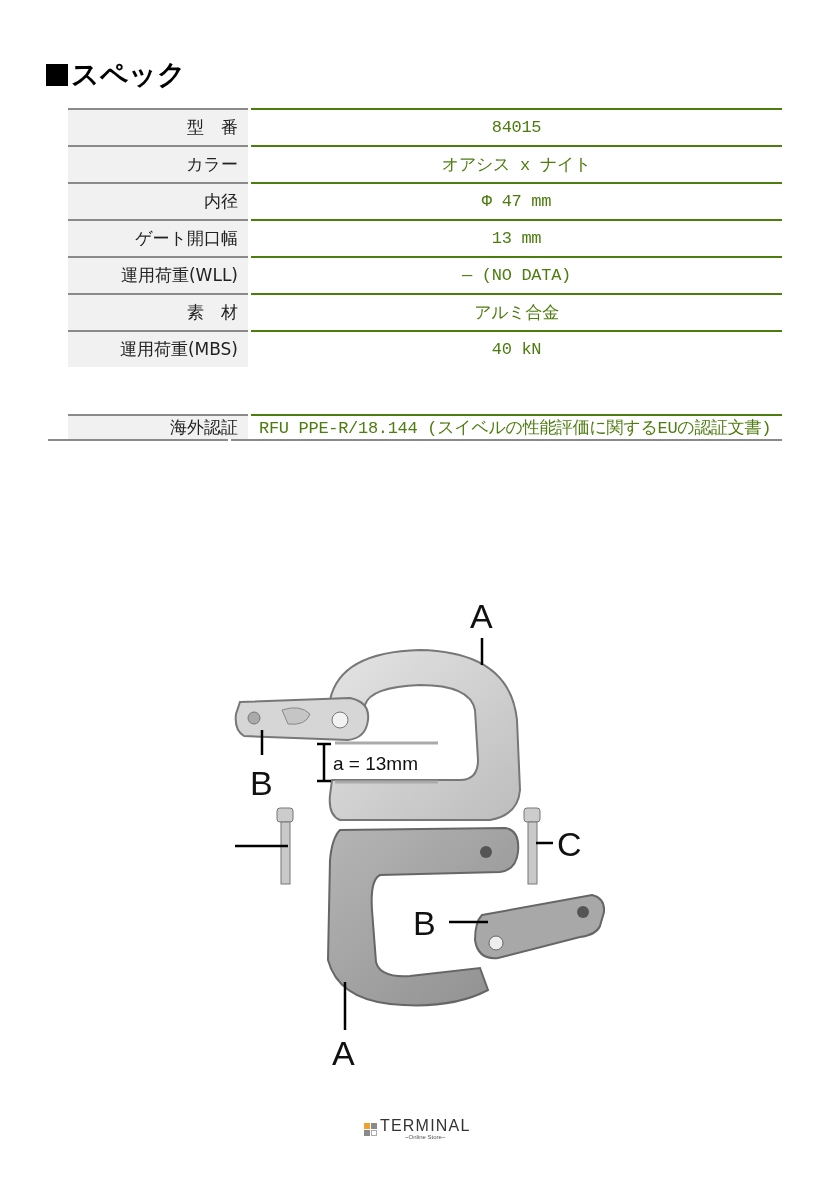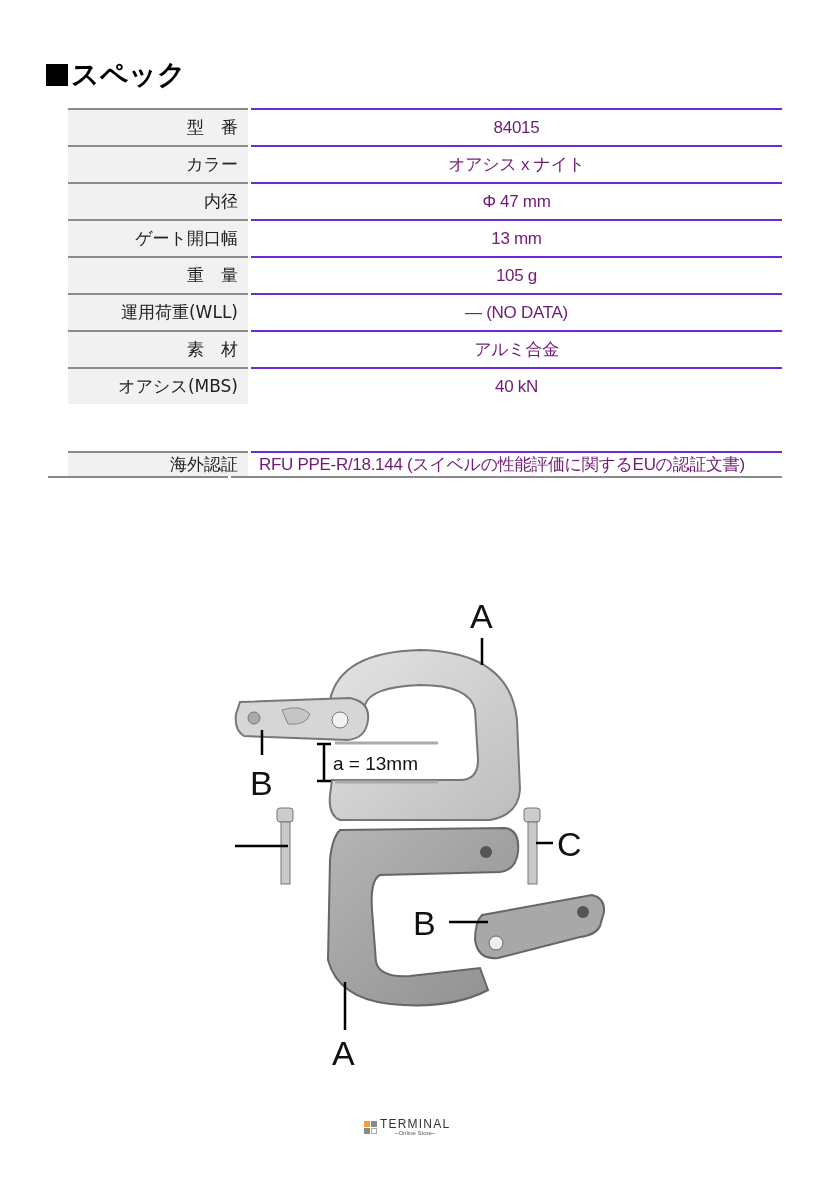--- a/index.html
+++ b/index.html
@@ -8,32 +8,32 @@
   .title { position:absolute; left:46px; top:56px; font-size:28px; font-weight:bold;
            letter-spacing:0px; color:#000; display:flex; align-items:center;justify-content:center; }
   .title .sq { display:inline-block; width:22px; height:22px; background:#000; margin-right:3px; }
   .spec { position:absolute; left:48px; top:108px; width:734px; }
   .row { display:flex; height:37px;padding-left:20px; }
   .row.tall { height:72px;align-items:flex-end; }
   .lbl { width:180px; background:#f1f1f1; border-top:2px solid #8a8a8a; box-sizing:border-box;
          display:flex; align-items:center; justify-content:flex-end; padding-right:10px;
          font-size:17px; color:#222; white-space:nowrap; }
   .gap { width:3px; background:#fff; }
-  .val { flex:1; border-top:2px solid #6d28d9; box-sizing:border-box; display:flex;
-         align-items:center; justify-content:center; font-size:17px; color:#701a75;
-         font-family:Liberation Sans, sans-serif; letter-spacing:-0.3px; white-space:nowrap; }
+  .val { flex:1; border-top:2px solid #4d7c0f; box-sizing:border-box; display:flex;
+         align-items:center; justify-content:center; font-size:17px; color:#4d7c0f;
+         font-family:Liberation Mono, monospace; letter-spacing:-0.3px; white-space:nowrap; }
   .row.tall .val { justify-content:flex-start; padding-left:8px; }
   .endline { display:flex; height:2px; }
   .endline .l { width:180px; background:#8a8a8a; }
   .endline .r { flex:1; background:#8a8a8a; }
   .diagram { position:absolute; left:220px; top:590px; width:420px; height:490px; }
   .footer { position:absolute; left:364px; top:1118px; display:flex; align-items:center; }
   .logo-grid { display:grid; grid-template-columns:6px 6px; grid-template-rows:6px 6px; gap:1px; margin-right:3px; }
   .logo-text { display:flex; flex-direction:column; line-height:1; }
-  .logo-main { font-family:"Liberation Sans", sans-serif; font-size:12px; letter-spacing:1.2px; color:#333; }
+  .logo-main { font-family:"Liberation Sans", sans-serif; font-size:16px; letter-spacing:1.2px; color:#333; }
   .logo-sub { font-family:"Liberation Sans", sans-serif; font-size:6px; color:#555; text-align:center; }
 </style>
 </head>
 <body>
 
 <div class="title">
   <span class="sq"></span>
   <span>スペック</span>
 </div>
 
@@ -52,36 +52,31 @@
     <div class="lbl">内径</div>
       <div class="gap"></div>
     <div class="val">Φ 47 mm</div>
   </div>
   <div class="row">
     <div class="lbl">ゲート開口幅</div>
       <div class="gap"></div>
     <div class="val">13 mm</div>
   </div>
   <div class="row">
-    <div class="lbl">重　量</div>
-      <div class="gap"></div>
-    <div class="val">105 g</div>
-  </div>
-  <div class="row">
     <div class="lbl">運用荷重(WLL)</div>
       <div class="gap"></div>
     <div class="val">― (NO DATA)</div>
   </div>
   <div class="row">
     <div class="lbl">素　材</div>
       <div class="gap"></div>
     <div class="val">アルミ合金</div>
   </div>
   <div class="row">
-    <div class="lbl">オアシス(MBS)</div>
+    <div class="lbl">運用荷重(MBS)</div>
       <div class="gap"></div>
     <div class="val">40 kN</div>
   </div>
   <div class="row tall">
     <div class="lbl">海外認証</div>
       <div class="gap"></div>
     <div class="val">RFU PPE-R/18.144 (スイベルの性能評価に関するEUの認証文書)</div>
   </div>
   <div class="endline">
       <div class="l"></div>

